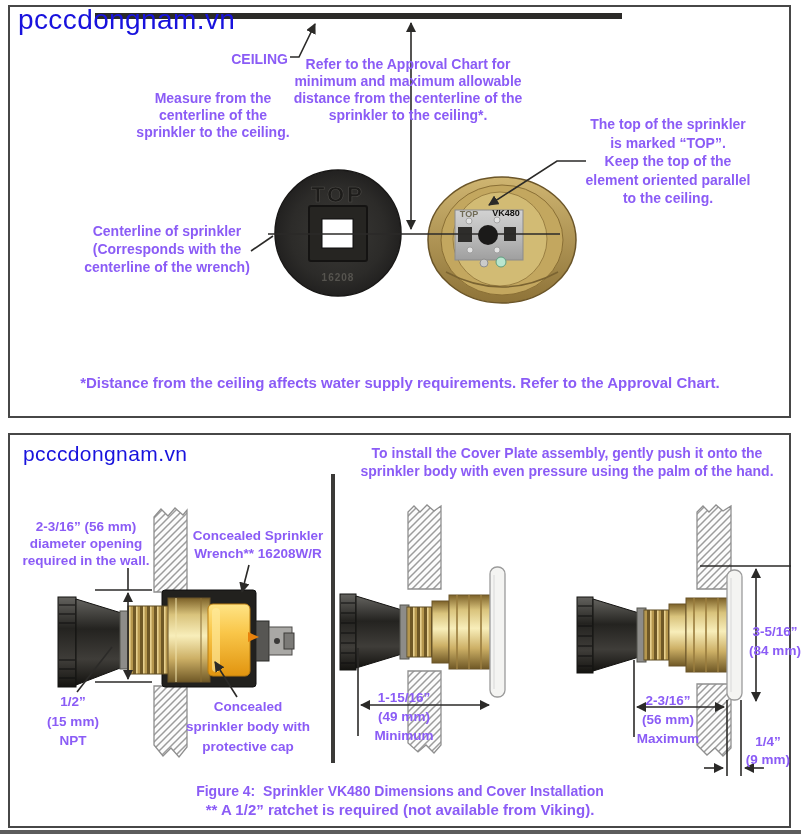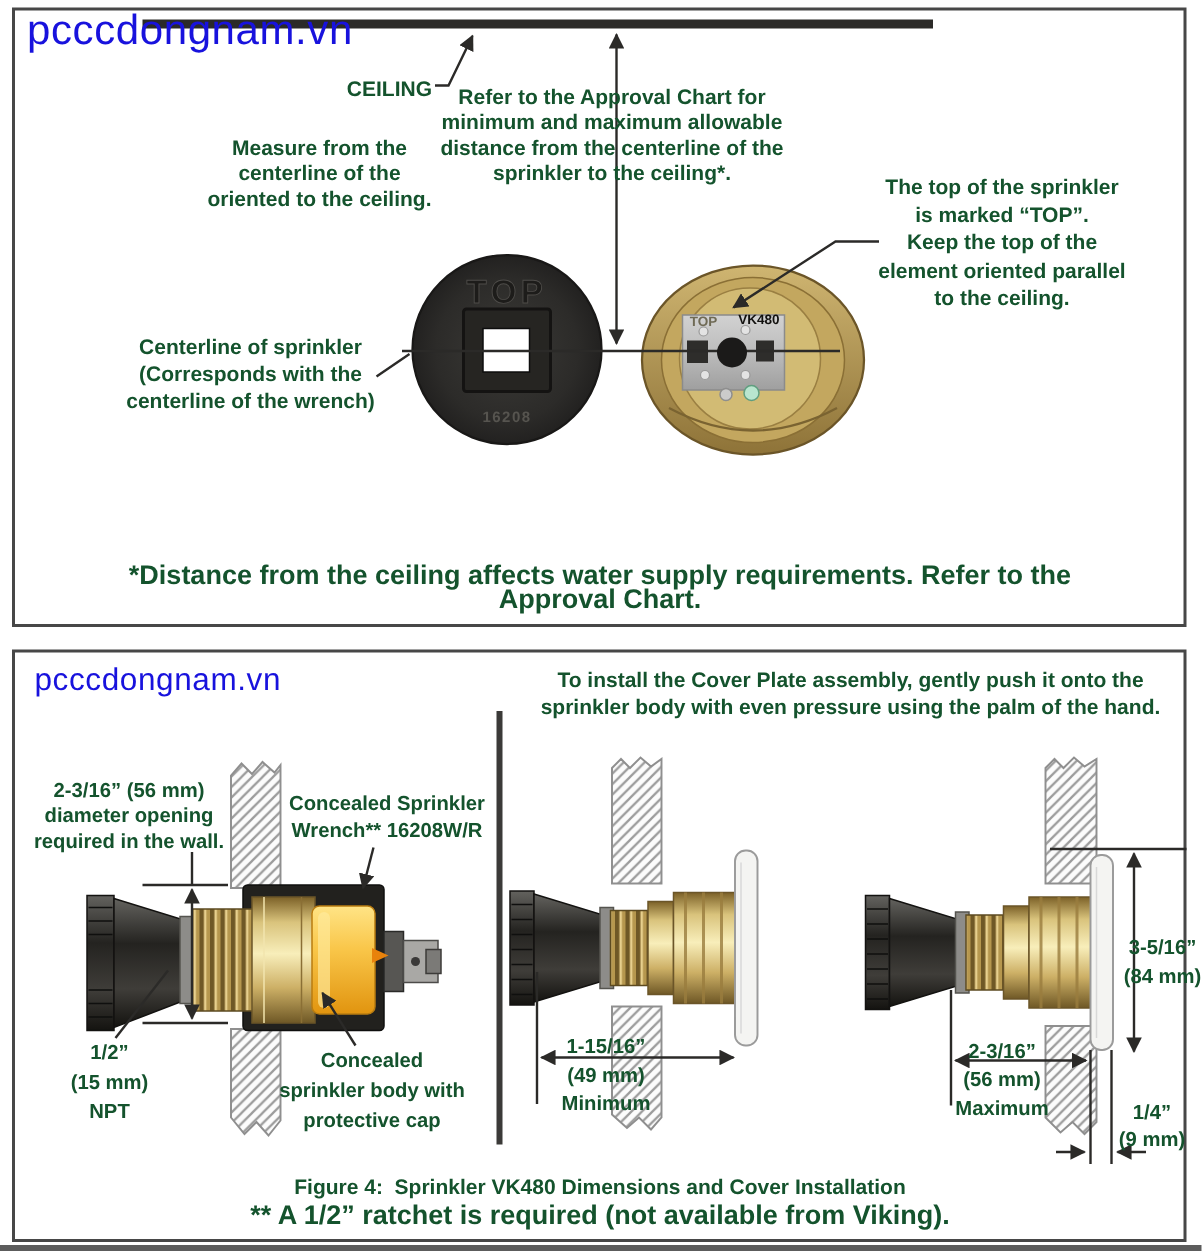--- a/index.html
+++ b/index.html
@@ -6,25 +6,25 @@
   html,body{width:801px;height:835px;background:#ffffff;overflow:hidden;
     font-family:"Liberation Sans",sans-serif}
   .page{position:absolute;left:0;top:0;width:801px;height:835px;background:#fff}
   .panel{position:absolute;background:#fff;border:2px solid #474747}
   .p1{left:8px;top:5px;width:783px;height:413px}
   .p2{left:8px;top:433px;width:783px;height:395px}
   svg.art{position:absolute;left:0;top:0;width:801px;height:835px}
   .wm{position:absolute;font-weight:normal;color:#1812dd;letter-spacing:.4px;white-space:nowrap}
   .wm1{left:18px;top:4px;font-size:28px}
   .wm2{left:23px;top:442px;font-size:21px}
-  .tb{position:absolute;font-weight:bold;color:#14532d;white-space:pre-line;text-align:center}
+  .tb{position:absolute;font-weight:bold;color:#8b5cf6;white-space:pre-line;text-align:center}
   .f3{font-size:14px;line-height:17px}
   .f4{font-size:13.5px;line-height:17px}
   .cap{font-size:14px;line-height:17px}
-  .fn{font-size:18px;line-height:16px}
+  .fn{font-size:15px;line-height:16px}
   .bottombar{position:absolute;left:0;top:830px;width:801px;height:4px;background:#5c5c5c}
   svg text{font-family:"Liberation Sans",sans-serif;font-weight:bold}
   .ln{stroke:#2b2a28;stroke-width:1.6;fill:none}
   .wallln{fill:url(#hatch);stroke:#8f8f8f;stroke-width:1.3}
 </style>
 </head>
 <body>
 
 <div class="page">
 
@@ -197,21 +197,21 @@
   <div class="wm wm1">pcccdongnam.vn</div>
   <div class="wm wm2">pcccdongnam.vn</div>
 
   <div class="tb f3" style="left:200px;top:51px;width:88px;text-align:right">CEILING</div>
   <div class="tb f3" style="left:293px;top:56px;width:230px">Refer to the Approval Chart for
 minimum and maximum allowable
 distance from the centerline of the
 sprinkler to the ceiling*.</div>
   <div class="tb f3" style="left:132px;top:90px;width:162px">Measure from the
 centerline of the
-oriented to the ceiling.</div>
+sprinkler to the ceiling.</div>
   <div class="tb f3" style="left:572px;top:115px;width:192px;line-height:18.5px">The top of the sprinkler
 is marked “TOP”.
 Keep the top of the
 element oriented parallel
 to the ceiling.</div>
   <div class="tb f3" style="left:78px;top:222px;width:178px;line-height:18px">Centerline of sprinkler
 (Corresponds with the
 centerline of the wrench)</div>
   <div class="tb fn" style="left:50px;top:375px;width:700px">*Distance from the ceiling affects water supply requirements. Refer to the Approval Chart.</div>
 

